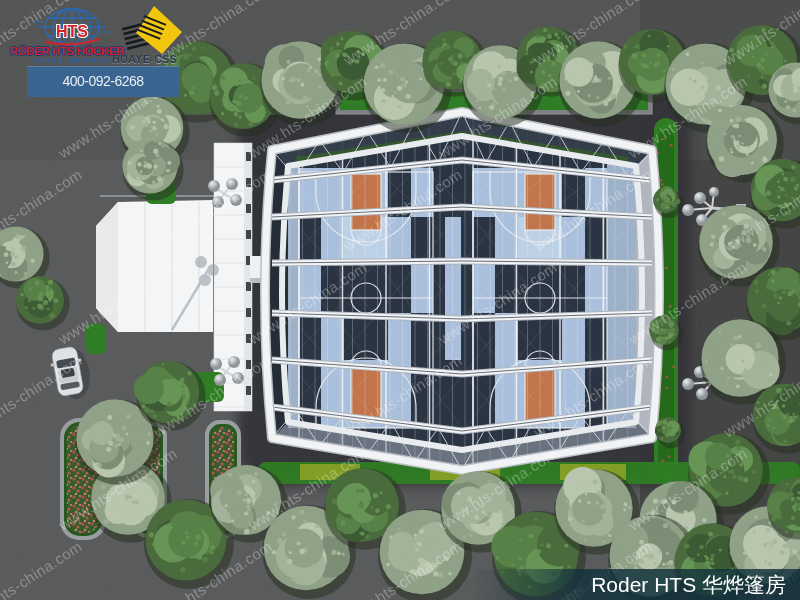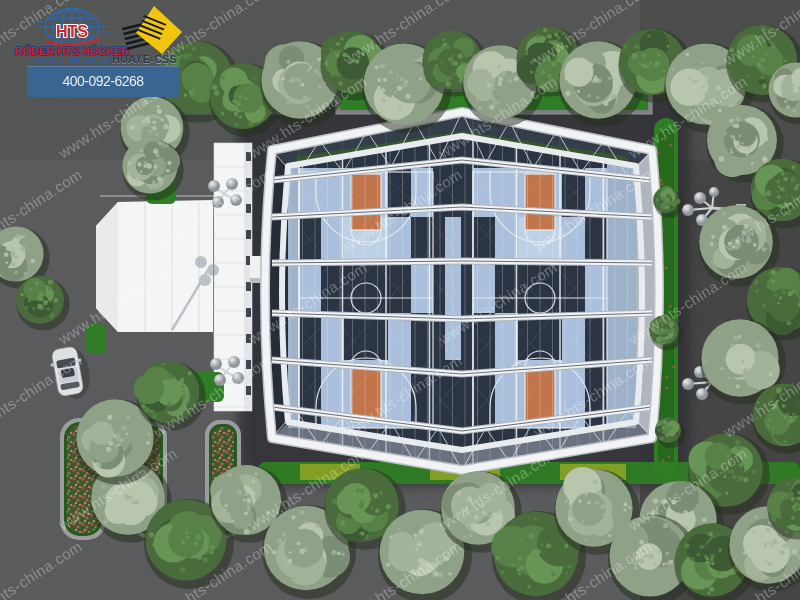--- a/index.html
+++ b/index.html
@@ -6,21 +6,21 @@
   #stage{position:relative;width:800px;height:600px;overflow:hidden;
          font-family:"Liberation Sans",sans-serif;background:var(--ground,#565758);}
   #scene{position:absolute;left:0;top:0;}
   
   #watermarks{position:absolute;left:0;top:0;width:800px;height:600px;pointer-events:none;}
   .wm{position:absolute;white-space:nowrap;color:rgba(255,255,255,.30);
       font-size:15px;letter-spacing:.5px;transform:rotate(-33deg);transform-origin:left center;}
   
   #branding{position:absolute;left:0;top:0;width:220px;height:110px;}
   #hts-logo{position:absolute;left:26px;top:4px;}
-  .brand-line1{position:absolute;left:10px;top:45px;width:124px;text-align:center;
+  .brand-line1{position:absolute;left:10px;top:45px;width:124px;
       font-size:11.5px;font-weight:bold;letter-spacing:-.4px;color:var(--logo-red,#d2232b);
       text-shadow:-1px 0 0 #1c3e78,1px 0 0 #1c3e78,0 -1px 0 #1c3e78,0 1px 0 #1c3e78;}
   .brand-line2{position:absolute;left:10px;top:57px;width:124px;text-align:center;
       font-size:7px;font-weight:bold;letter-spacing:2px;color:#2a62b0;}
   #huaye-logo{position:absolute;left:120px;top:6px;}
   .huaye-label{position:absolute;left:112px;top:53px;width:76px;text-align:left;
       font-size:10.5px;font-weight:bold;letter-spacing:.5px;color:#2b3a52;
       text-shadow:0 1px 0 rgba(235,240,245,.35);}
   .phone-bar{position:absolute;left:27px;top:66px;width:152px;height:31px;line-height:31px;
       text-align:center;background:var(--phone-bar,#3a6590);box-shadow:inset 0 1px 0 rgba(255,255,255,.18);
@@ -2039,13 +2039,16 @@
         <rect x="0" y="0" width="24" height="2"></rect>
           <rect x="0" y="5" width="24" height="2"></rect>
         <rect x="0" y="10" width="24" height="2"></rect>
           <rect x="0" y="15" width="24" height="2"></rect>
       </g>
     </svg>
     <div class="huaye-label">HUAYE-CSS</div>
     <div class="phone-bar">400-092-6268</div>
   </div>
 
+  <div class="caption-bar">
+    <span>Roder HTS 华烨篷房</span>
+  </div>
 </div>
 
 </body></html>

